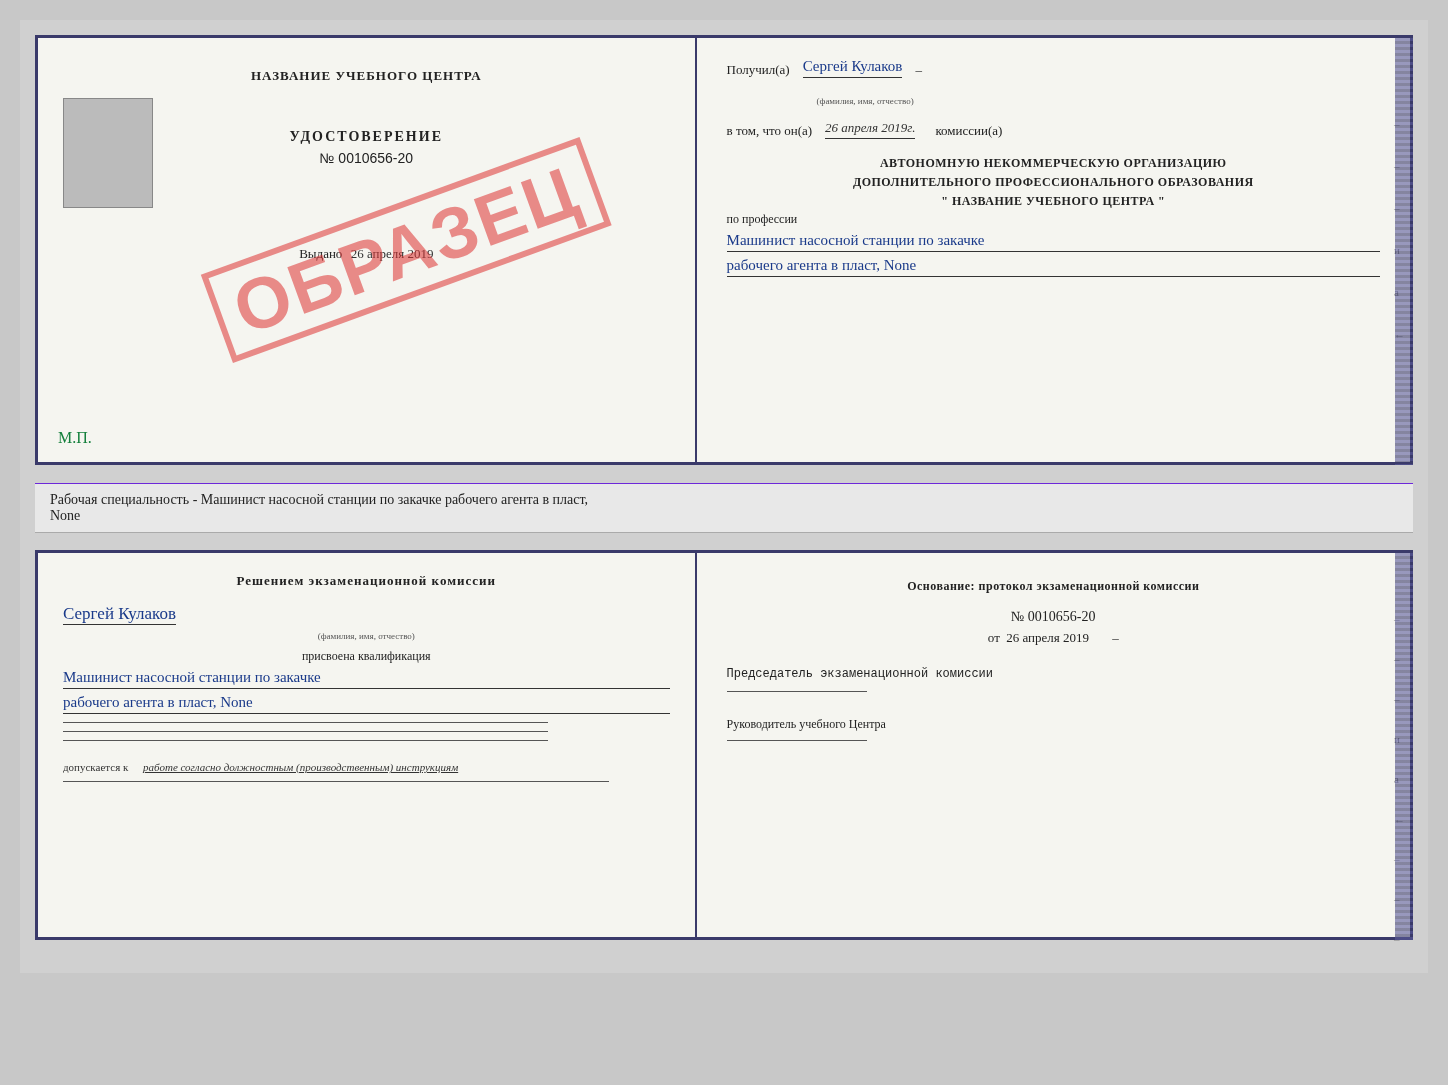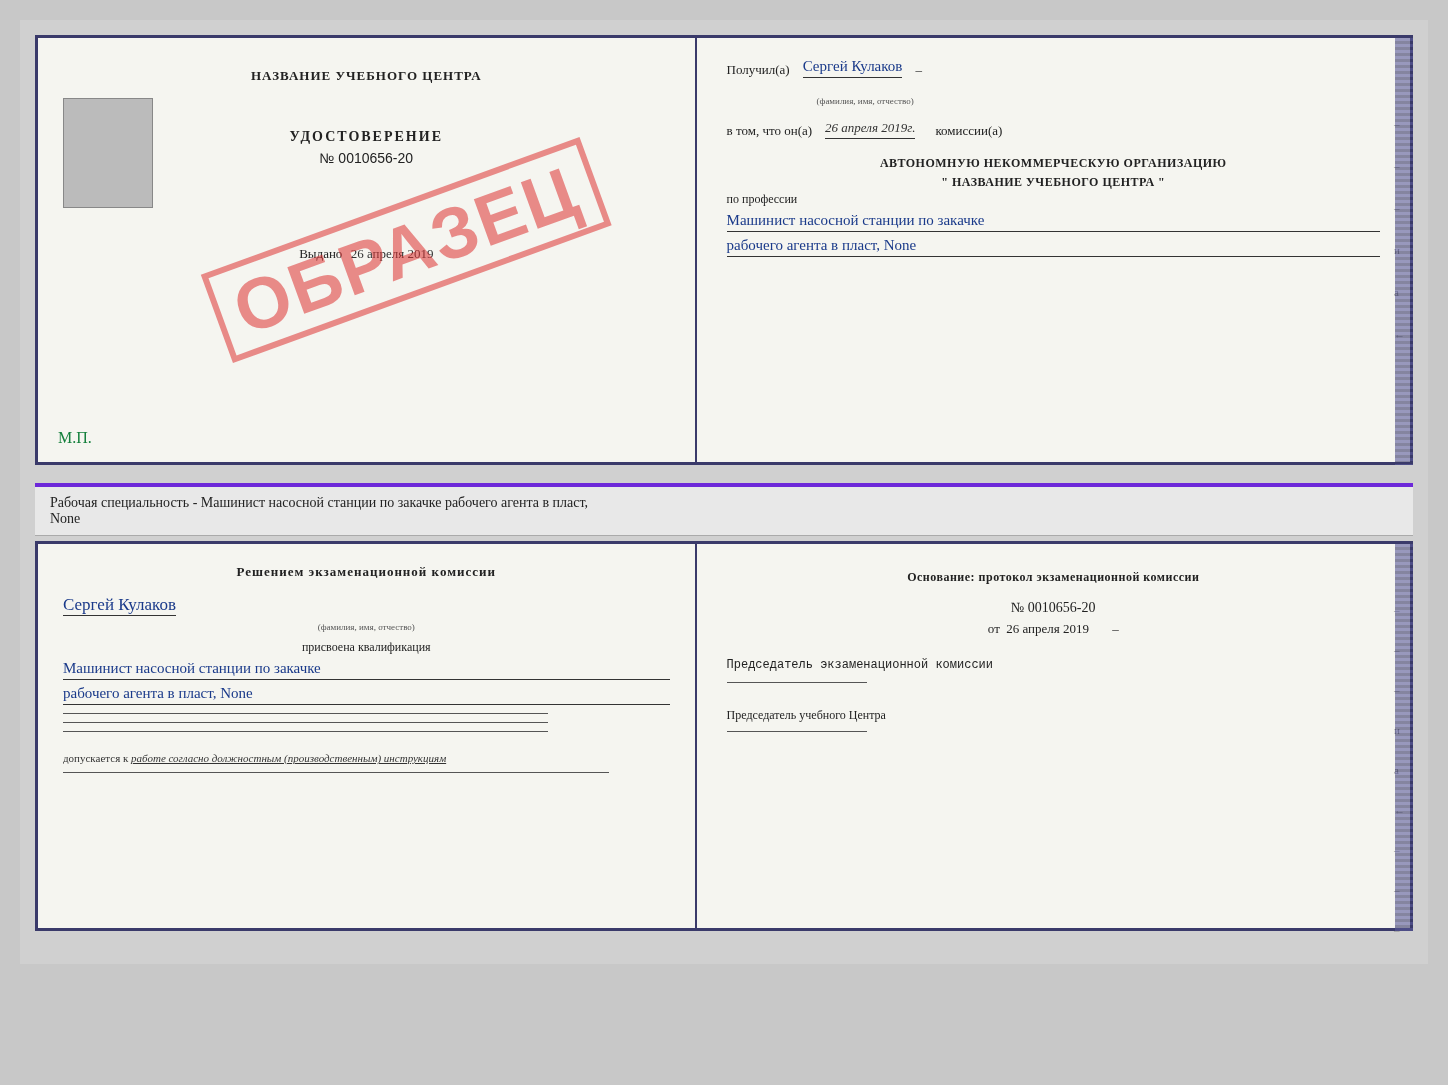--- a/index.html
+++ b/index.html
@@ -193,22 +193,22 @@
       font-size: 11px;
       color: #888;
     }
 
     
     .description-line {
       background: #e8e8e8;
       padding: 8px 15px;
       font-size: 14px;
       color: #222;
-      margin-bottom: 5px;
-      border-top: 4px solid #6d28d9;
+      margin-bottom: 17px;
+      border-top: 1px solid #6d28d9;
       border-bottom: 1px solid #aaa;
     }
 
     
     .bottom-document {
       display: flex;
       background: #f5f5f0;
       border: 3px solid #3a3a6a;
       min-height: 390px;
       position: relative;
@@ -412,20 +412,21 @@
         </div>
 
         <div class="vtom-line">
           <span>в том, что он(а)</span>
           <span class="handwritten underline-text" style="margin-left:8px; font-family: 'Segoe Script', cursive; font-size:13px; color:#333; font-style: italic;">26 апреля 2019г.</span>
           <span style="margin-left: 15px; font-size:13px;">комиссии(а)</span>
         </div>
 
         <div class="org-block">
           <div>АВТОНОМНУЮ НЕКОММЕРЧЕСКУЮ ОРГАНИЗАЦИЮ</div>
+          <div>ДОПОЛНИТЕЛЬНОГО ПРОФЕССИОНАЛЬНОГО ОБРАЗОВАНИЯ</div>
           <div>"  НАЗВАНИЕ УЧЕБНОГО ЦЕНТРА  "</div>
         </div>
 
         <div class="po-professii">по профессии</div>
         <span class="profession-handwritten">Машинист насосной станции по закачке</span>
         <span class="profession-handwritten">рабочего агента в пласт, None</span>
 
         <div class="side-marks">
           <span>–</span>
           <span>–</span>
@@ -460,42 +461,42 @@
 
         <span class="qualification-handwritten">Машинист насосной станции по закачке</span>
         <span class="qualification-handwritten">рабочего агента в пласт, None</span>
 
         <div style="border-bottom:1px solid #555; margin: 8px 0; width:80%;"></div>
         <div style="border-bottom:1px solid #555; margin: 8px 0; width:80%;"></div>
         <div style="border-bottom:1px solid #555; margin: 8px 0; width:80%;"></div>
 
         <div class="dopuskaetsya">
           <span>допускается к</span>
-          <span class="dopuskaetsya-italic" style="margin-left:0;text-align:center;">работе согласно должностным (производственным) инструкциям</span>
+          <span class="dopuskaetsya-italic" style="margin-left:12px;text-align:center;">работе согласно должностным (производственным) инструкциям</span>
         </div>
         <div style="border-bottom:1px solid #555; margin: 8px 0; width:90%;"></div>
       </div>
 
       <div class="bottom-right">
         <div class="osnovanie-title">Основание: протокол экзаменационной комиссии</div>
 
         <div class="protocol-number">№ 0010656-20</div>
         <div class="protocol-date">
           <span>от</span>
           <span style="margin-left:3px;">26 апреля 2019</span>
           <span style="margin-left:20px;">–</span>
         </div>
 
         <div class="predsedatel-block">
           <div>Председатель экзаменационной комиссии</div>
           <div class="signature-line"></div>
         </div>
 
         <div class="rukovoditel-block">
-          <div>Председатель учебного Центра</div>
+          <div>Руководитель учебного Центра</div>
           <div class="signature-line"></div>
         </div>
 
         <div class="bottom-side-marks">
           <span>–</span>
           <span>–</span>
           <span>–</span>
           <span>и</span>
           <span>а</span>
           <span>←</span>

